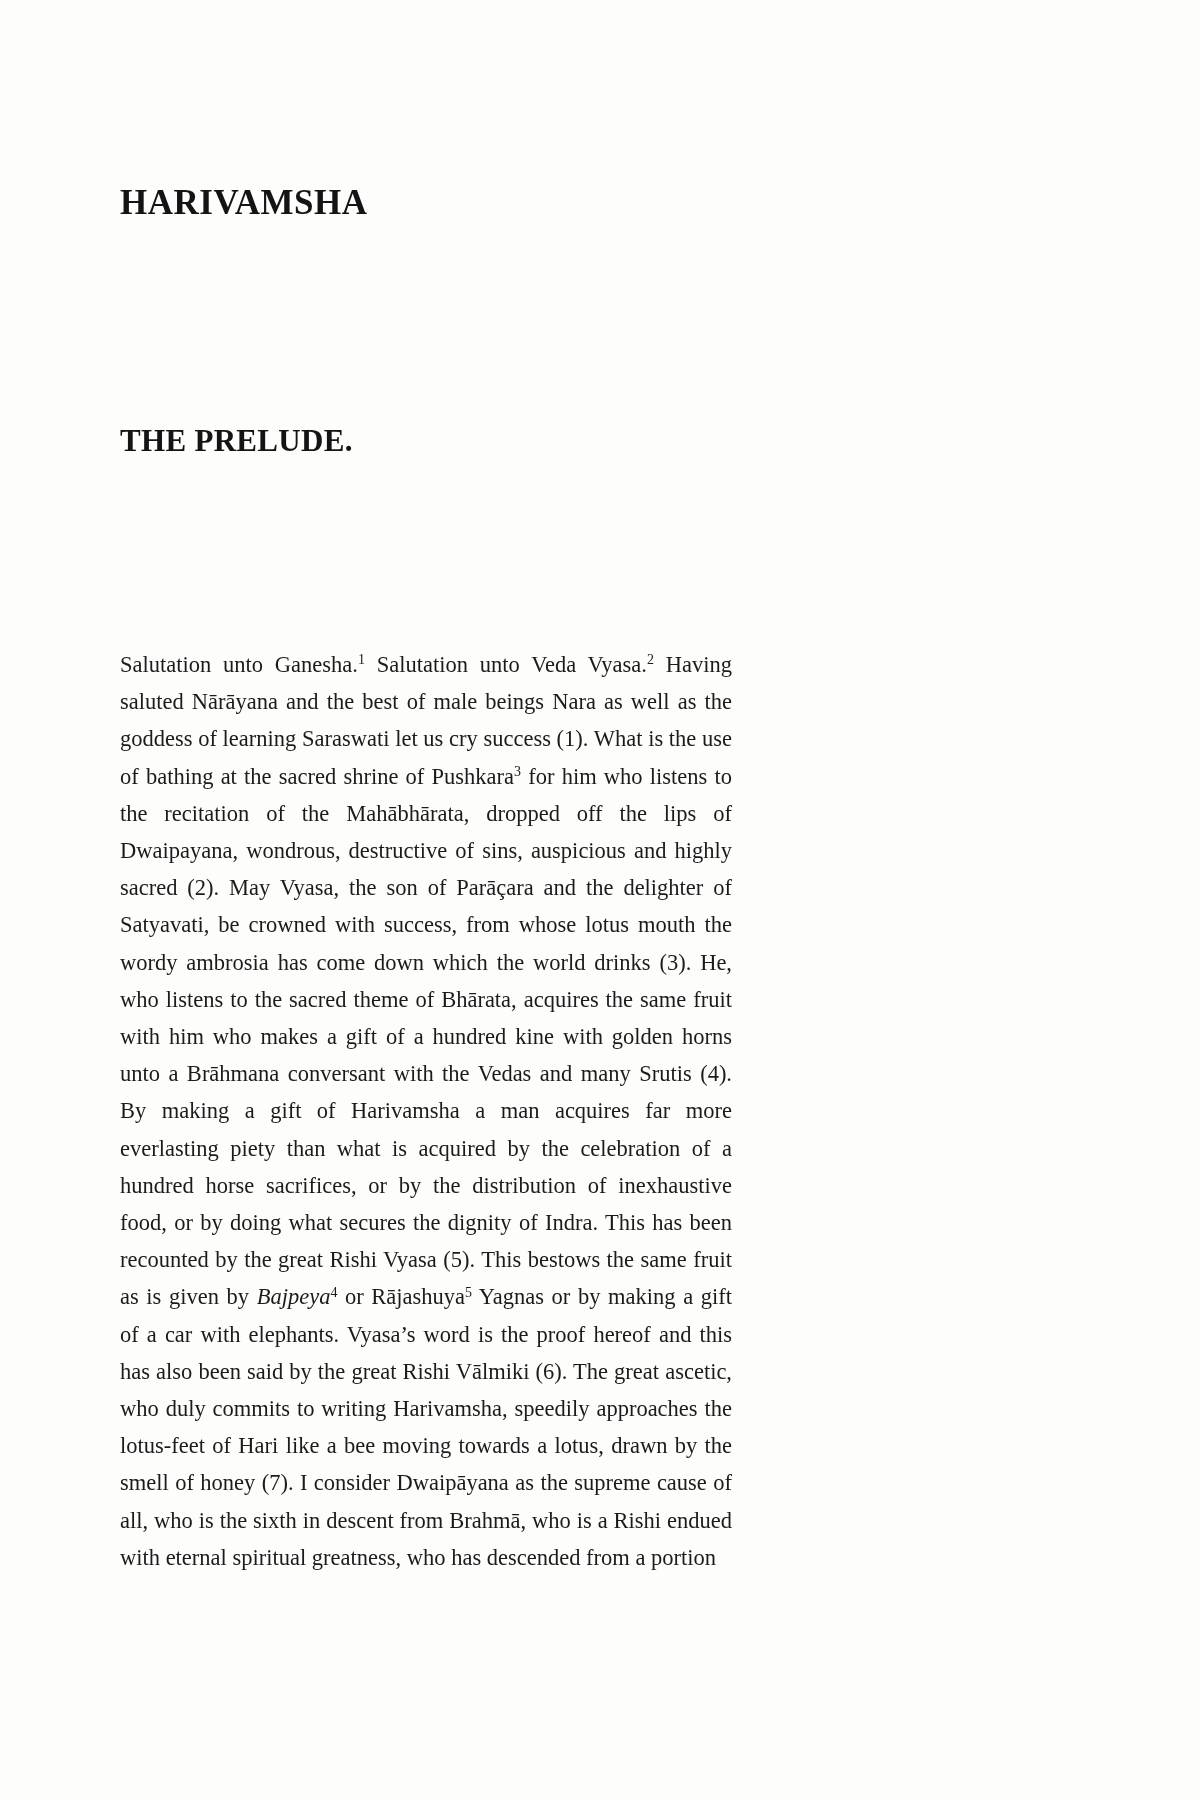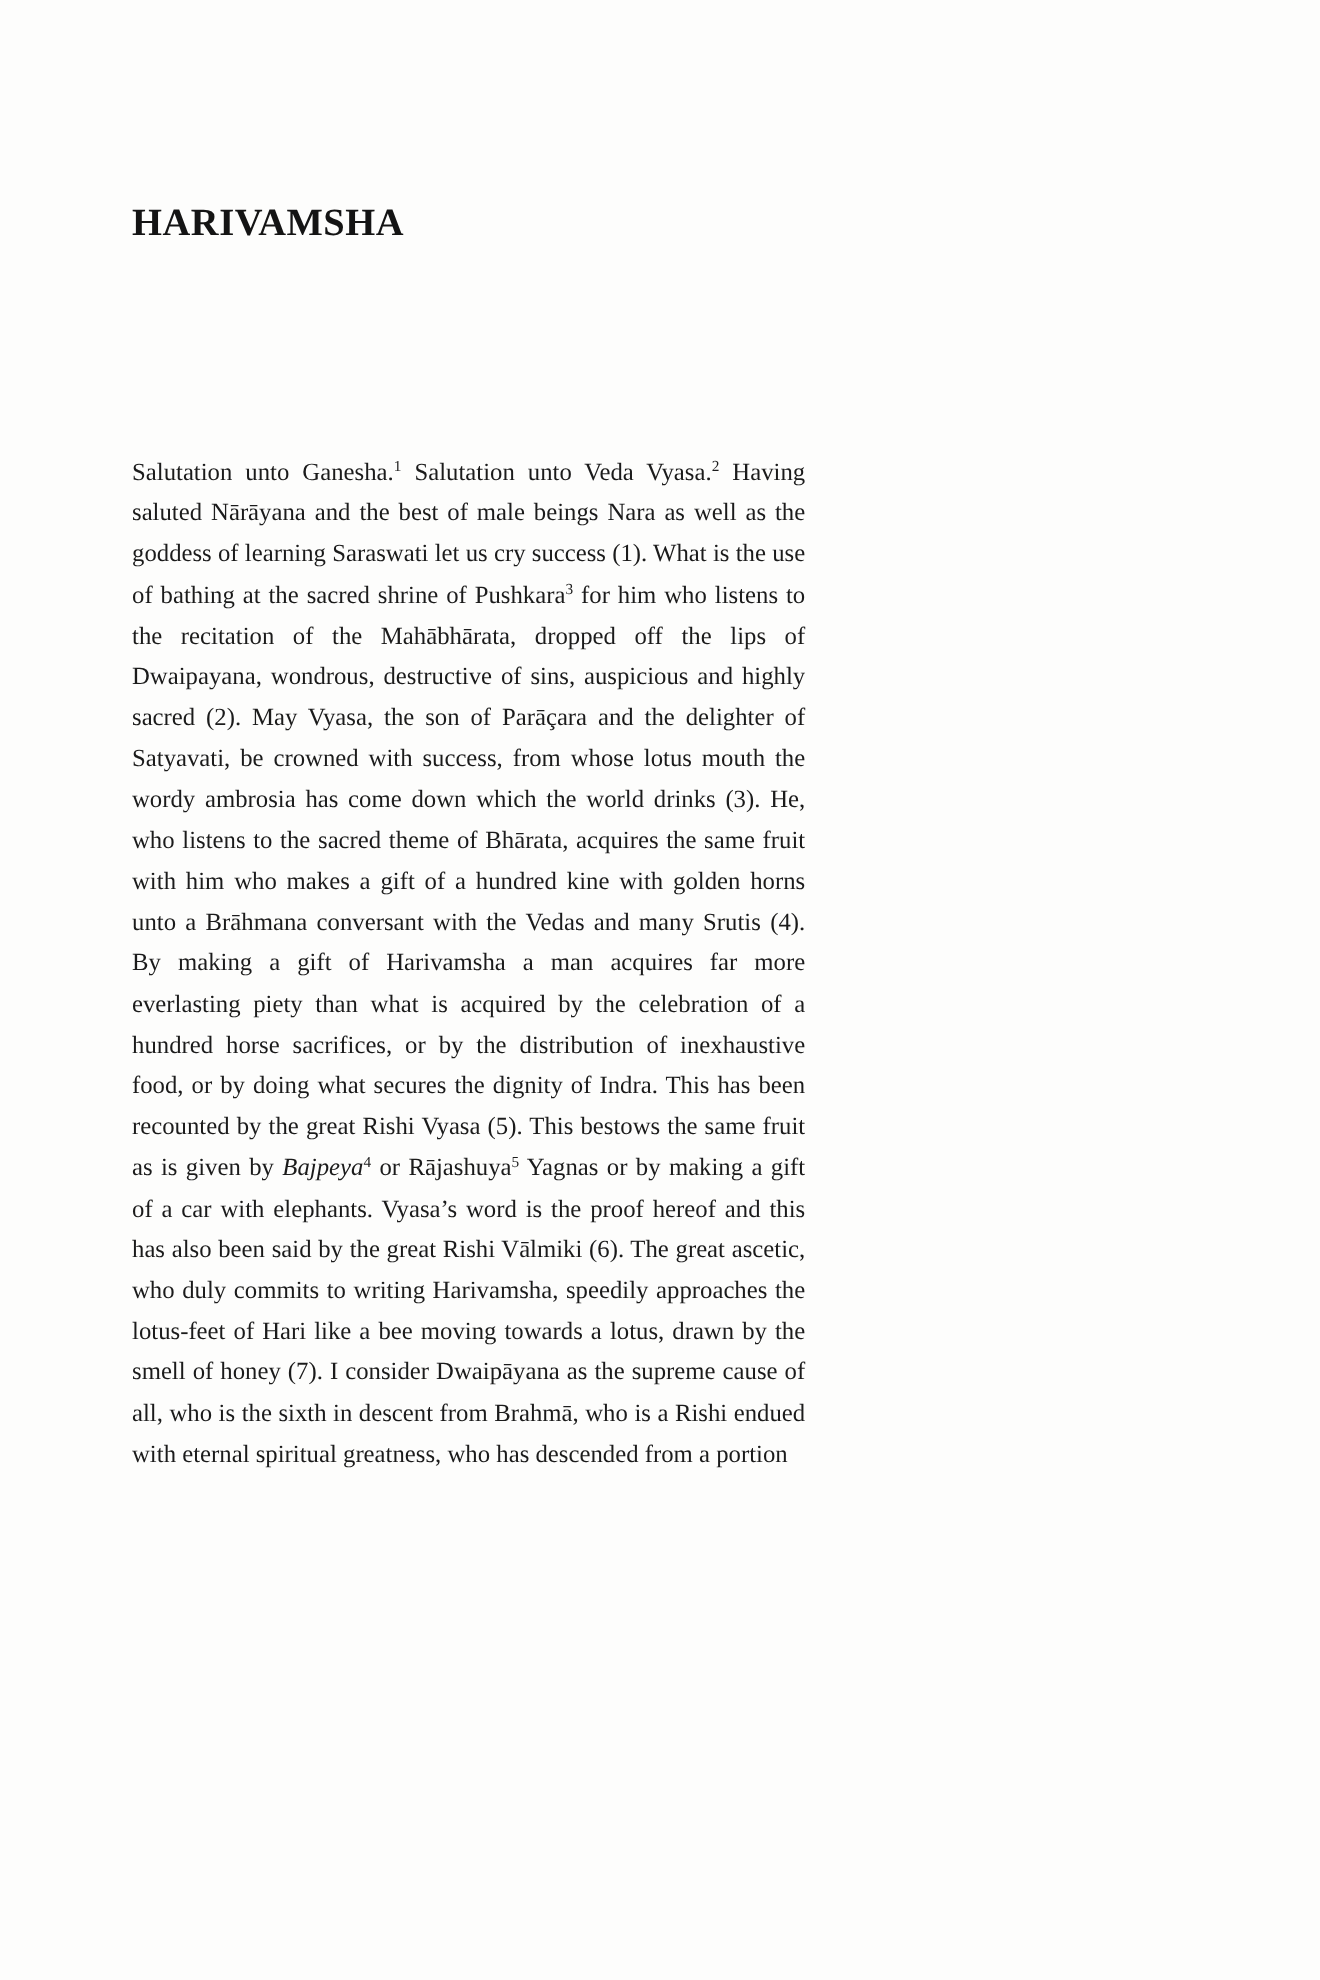--- a/index.html
+++ b/index.html
@@ -53,15 +53,16 @@
   }
   p.body-text em {
   }
 </style>
 </head>
 <body>
 
 <div class="page">
   <h1 class="book-title">HARIVAMSHA</h1>
 
+  <h2 class="section-heading">THE PRELUDE.</h2>
 
   <p class="body-text"><span>Salutation unto Ganesha.</span><sup>1</sup><span> Salutation unto Veda Vyasa.</span><sup>2</sup><span> Having saluted Nārāyana and the best of male beings Nara as well as the goddess of learning Saraswati let us cry success (1). What is the use of bathing at the sacred shrine of Pushkara</span><sup>3</sup><span> for him who listens to the recitation of the Mahābhārata, dropped off the lips of Dwaipayana, wondrous, destructive of sins, auspicious and highly sacred (2). May Vyasa, the son of Parāçara and the delighter of Satyavati, be crowned with success, from whose lotus mouth the wordy ambrosia has come down which the world drinks (3). He, who listens to the sacred theme of Bhārata, acquires the same fruit with him who makes a gift of a hundred kine with golden horns unto a Brāhmana conversant with the Vedas and many Srutis (4). By making a gift of Harivamsha a man acquires far more everlasting piety than what is acquired by the celebration of a hundred horse sacrifices, or by the distribution of inexhaustive food, or by doing what secures the dignity of Indra. This has been recounted by the great Rishi Vyasa (5). This bestows the same fruit as is given by </span><em>Bajpeya</em><sup>4</sup><span> or Rājashuya</span><sup>5</sup><span> Yagnas or by making a gift of a car with elephants. Vyasa’s word is the proof hereof and this has also been said by the great Rishi Vālmiki (6). The great ascetic, who duly commits to writing Harivamsha, speedily approaches the lotus-feet of Hari like a bee moving towards a lotus, drawn by the smell of honey (7). I consider Dwaipāyana as the supreme cause of all, who is the sixth in descent from Brahmā, who is a Rishi endued with eternal spiritual greatness, who has descended from a portion</span></p>
 </div>
 
 </body></html>

